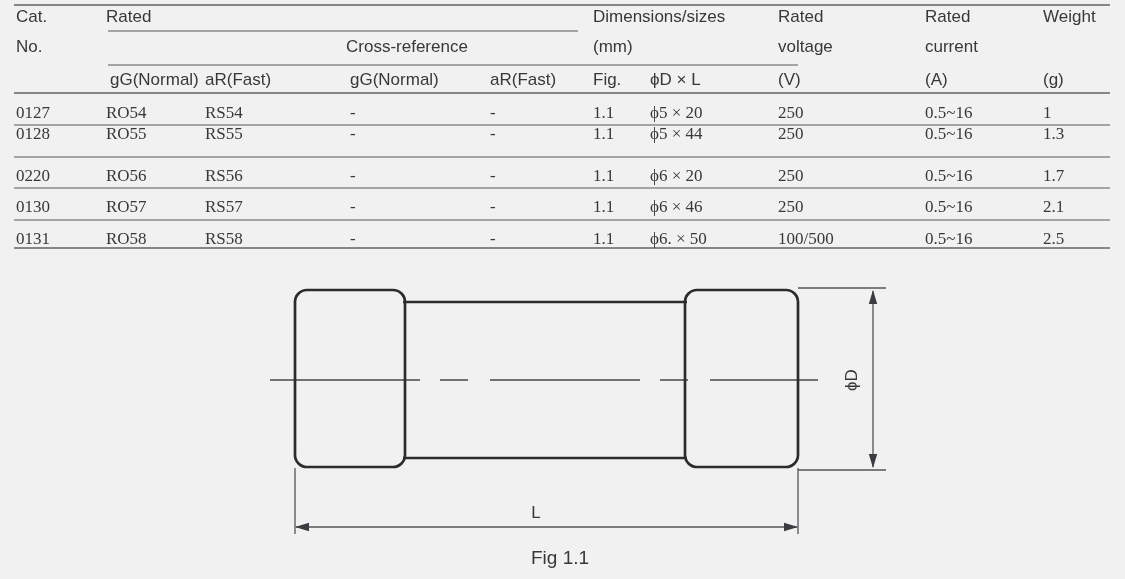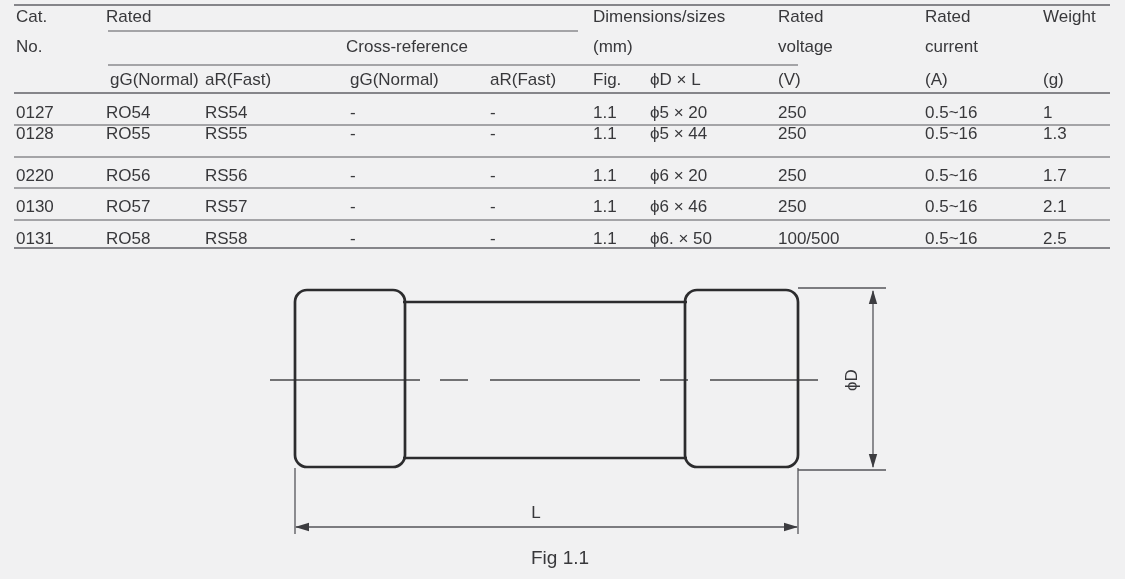--- a/index.html
+++ b/index.html
@@ -18,21 +18,21 @@
   .hline.strong{background:#85858a;}
   .hline.light{background:#a4a4a7;height:1.8px;}
   .cell{position:absolute;white-space:nowrap;font-size:17px;line-height:19px;color:#38383b;}
   
   .c1{left:16px}.c2{left:106px}.c3{left:205px}.c4{left:350px}.c5{left:490px}
   .c6{left:593px}.c7{left:650px}.c8{left:778px}.c9{left:925px}.c10{left:1043px}
   
   .ty1{top:7px}.ty2{top:37px}.ty3{top:70px}
   .trow{position:absolute;left:0;top:0;width:1125px;height:22px;}
   .row-1{top:103px}.row-2{top:124px}.row-3{top:166px}.row-4{top:197px}.row-5{top:229px}
-  .trow .cell{top:0;}
+  .trow .cell{top:0;font-family:Liberation Serif, serif;}
   
   .fuse-svg{position:absolute;left:0;top:260px;}
   .svg-label{font-family:"Liberation Sans", sans-serif;font-size:17px;fill:#38383b;}
   .svg-caption{font-family:"Liberation Sans", sans-serif;font-size:19px;fill:#38383b;}
 </style>
 </head>
 <body>
 
 <div class="page">
 

